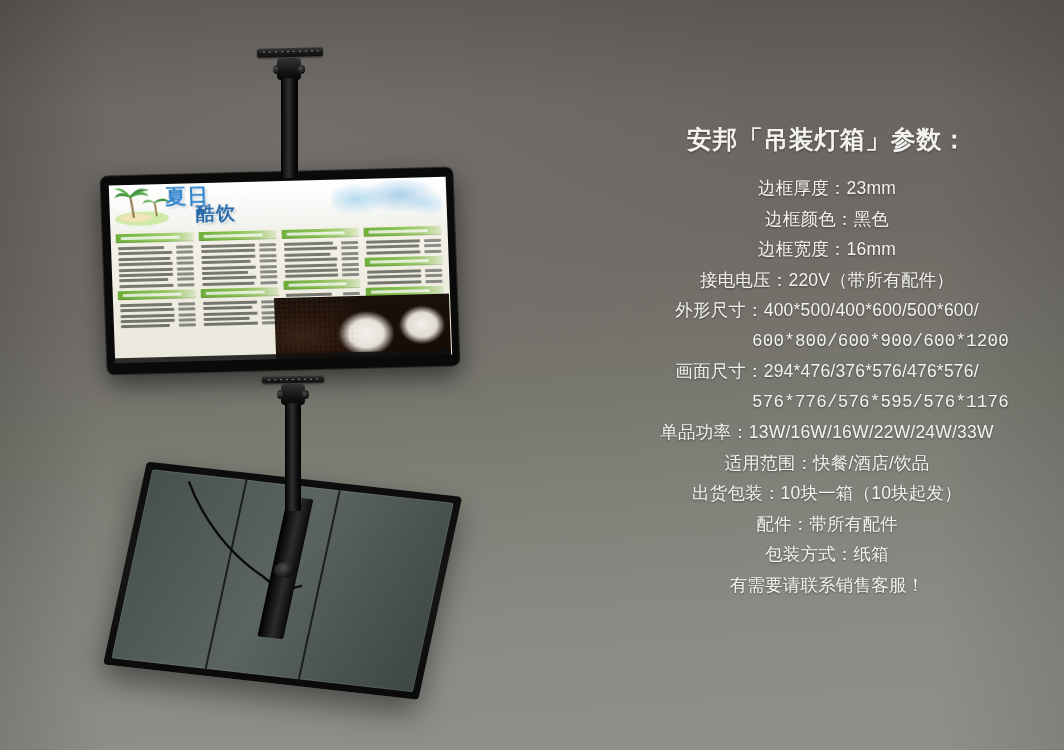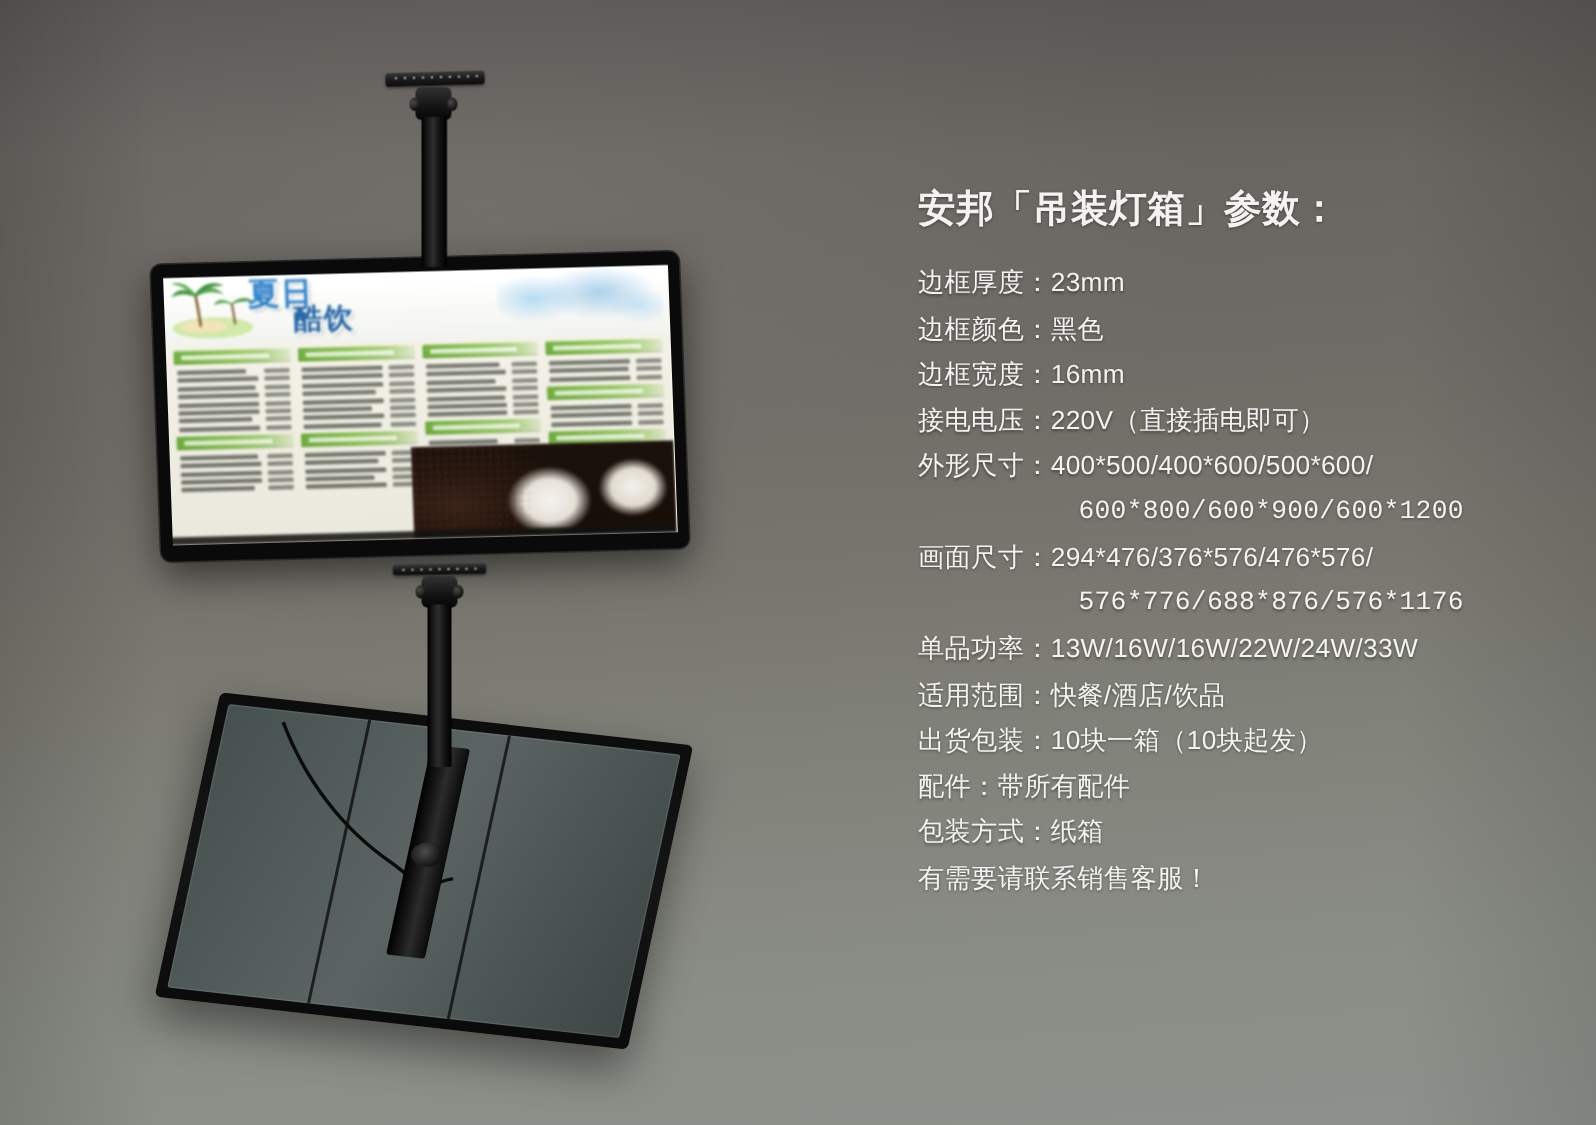--- a/index.html
+++ b/index.html
@@ -312,20 +312,21 @@
 
   
   #specs {
     position: absolute;
     left: 612px;
     top: 124px;
     width: 430px;
     z-index: 8;
     color: #f4f3f1;
     text-shadow: 0 1px 2px rgba(0,0,0,0.40);
+    text-align: center;
   }
   #spec-title {
     font-size: 25px;
     line-height: 30px;
     font-weight: 700;
     letter-spacing: 0.5px;
     margin-bottom: 19px;
     white-space: nowrap;
   }
   .spec-line {
@@ -621,25 +622,25 @@
       </div>
     </div>
   </div>
 
   <div id="specs">
     <div id="spec-title">安邦「吊装灯箱」参数：</div>
     <div id="spec-lines">
         <div class="spec-line"><span class="lbl">边框厚度：</span><span class="val">23mm</span></div>
         <div class="spec-line"><span class="lbl">边框颜色：</span><span class="val">黑色</span></div>
         <div class="spec-line"><span class="lbl">边框宽度：</span><span class="val">16mm</span></div>
-        <div class="spec-line"><span class="lbl">接电电压：</span><span class="val">220V（直接插电即可）</span></div>
+        <div class="spec-line"><span class="lbl">接电电压：</span><span class="val">220V（带所有配件）</span></div>
         <div class="spec-line"><span class="lbl">外形尺寸：</span><span class="val">400*500/400*600/500*600/</span></div>
         <div class="spec-line cont"><span class="val">600*800/600*900/600*1200</span></div>
         <div class="spec-line"><span class="lbl">画面尺寸：</span><span class="val">294*476/376*576/476*576/</span></div>
-        <div class="spec-line cont"><span class="val">576*776/688*876/576*1176</span></div>
+        <div class="spec-line cont"><span class="val">576*776/576*595/576*1176</span></div>
         <div class="spec-line"><span class="lbl">单品功率：</span><span class="val">13W/16W/16W/22W/24W/33W</span></div>
         <div class="spec-line"><span class="lbl">适用范围：</span><span class="val">快餐/酒店/饮品</span></div>
         <div class="spec-line"><span class="lbl">出货包装：</span><span class="val">10块一箱（10块起发）</span></div>
         <div class="spec-line"><span class="lbl">配件：</span><span class="val">带所有配件</span></div>
         <div class="spec-line"><span class="lbl">包装方式：</span><span class="val">纸箱</span></div>
         <div class="spec-line"><span class="lbl">有需要请联系销售客服！</span></div>
       </div>
   </div>
 
 </div>

